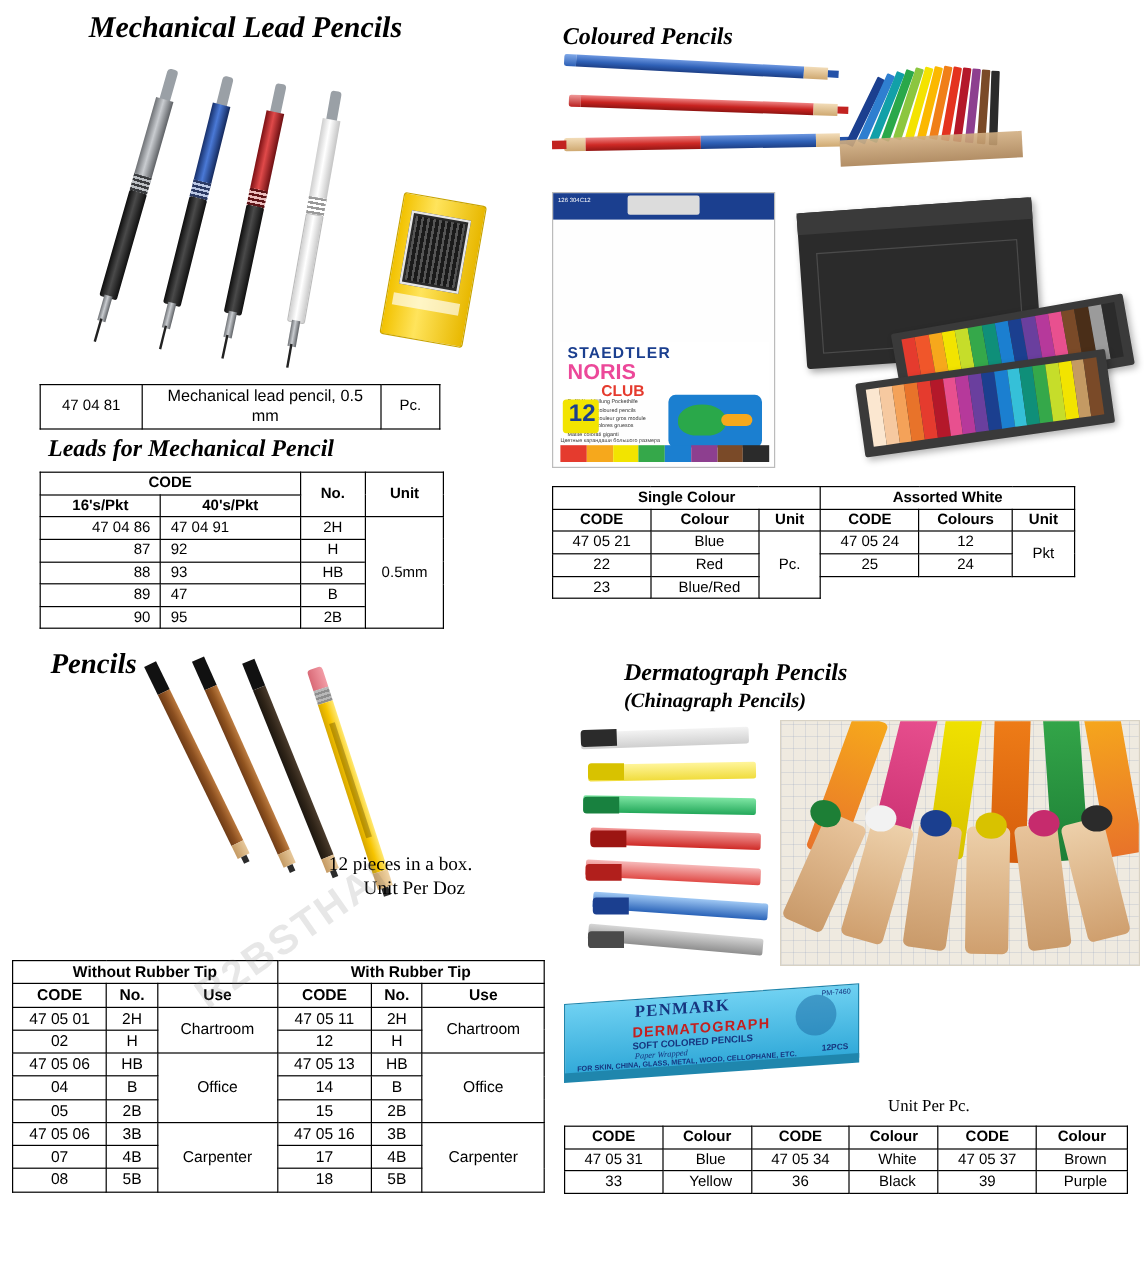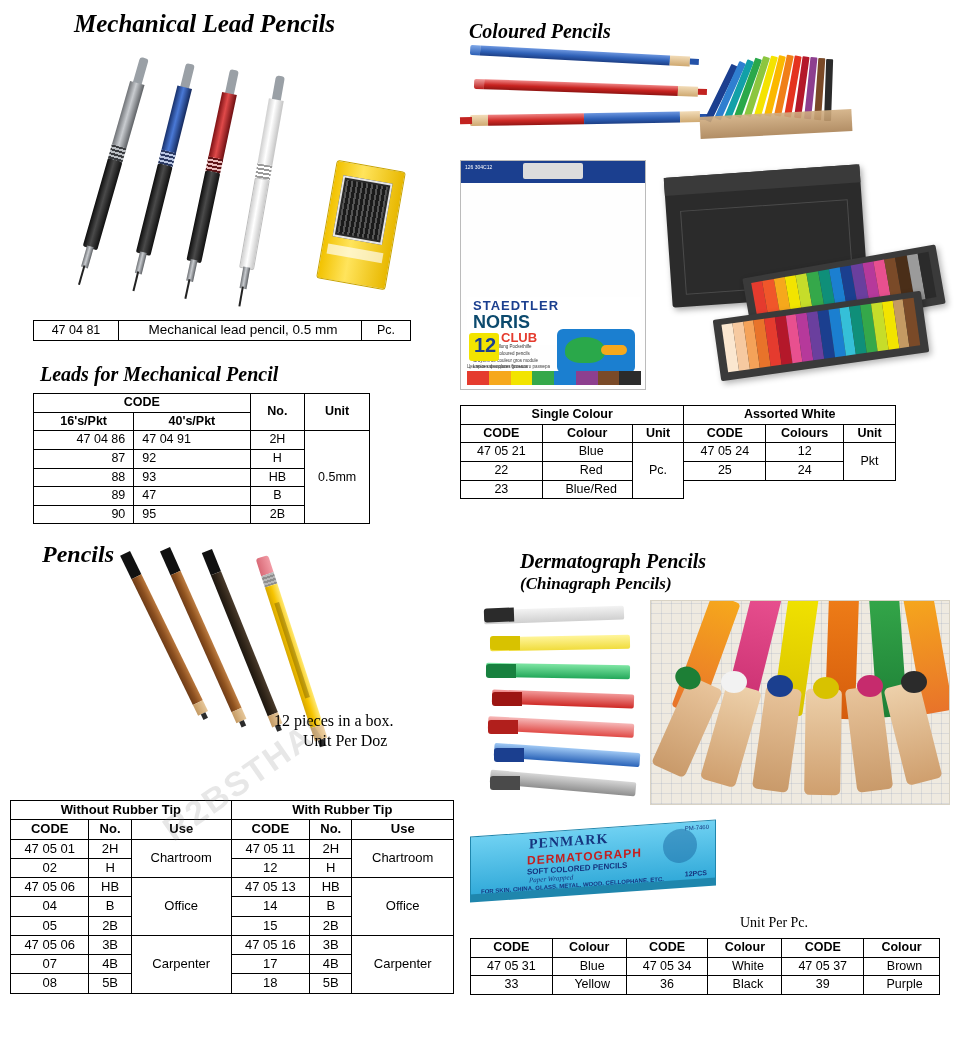--- a/index.html
+++ b/index.html
@@ -141,21 +141,21 @@
         <div style="position:absolute;left:9px;top:14px;width:50px;height:62px;background:#2a2a2a;border:2px solid #e6e6e6;"></div>
         <div style="position:absolute;left:13px;top:18px;width:42px;height:54px;background:repeating-linear-gradient(90deg,#555 0 2px,#1a1a1a 2px 5px);"></div>
         <div style="position:absolute;left:6px;top:84px;width:56px;height:10px;background:#fff;opacity:.65;"></div>
       </div>
     </div>
 
     <table class="grid" style="position:absolute;left:33px;top:320px;">
       <tbody>
           <tr>
         <td class="code" style="width:85px;">47 04 81</td>
-        <td class="lft" style="width:243px;padding-left:10px;font-size:13.5px;">Mechanical lead pencil, 0.5 mm</td>
+        <td class="lft" style="width:199px;padding-left:10px;font-size:13.5px;">Mechanical lead pencil, 0.5 mm</td>
         <td style="width:49px;">Pc.</td>
       </tr>
     </tbody>
       </table>
 
     <h2 class="section" style="position:absolute;left:40px;top:363px;font-size:20px;">Leads for Mechanical Pencil</h2>
 
     <table class="grid" style="position:absolute;left:33px;top:393px;width:337px;">
       <tbody>
           <tr>
@@ -354,23 +354,23 @@
         <div style="position:absolute;left:0;top:68px;width:152px;height:22px;background:linear-gradient(180deg,rgba(210,175,130,.9),rgba(170,130,85,.9));transform:rotate(-3deg);"></div>
       </div>
     </div>
 
     <div class="art box-staedtler" style="left:0px;top:160px;width:186px;height:230px;">
       <div style="position:absolute;left:0;top:0;right:0;height:22px;background:#1b3f8f;"></div>
       <div style="position:absolute;left:62px;top:2px;width:60px;height:16px;background:#dcdcdc;border-radius:2px;"></div>
       <div style="position:absolute;left:4px;top:3px;font-size:5px;color:#fff;font-family:'Liberation Sans',sans-serif;">126 304C12</div>
 
 
-      <div style="position:absolute;left:6px;top:136px;width:174px;height:48px;background:#fff;">
+      <div style="position:absolute;left:6px;top:124px;width:174px;height:48px;background:#fff;">
         <div style="font-family:'Liberation Sans',sans-serif;font-size:13px;font-weight:bold;color:#1b3f8f;padding-left:6px;padding-top:1px;letter-spacing:1px;">STAEDTLER</div>
-        <div style="font-family:'Liberation Sans',sans-serif;font-size:18px;font-weight:bold;color:#0c4a6e;padding-left:6px;line-height:1;">NORIS</div>
+        <div style="font-family:'Liberation Sans',sans-serif;font-size:18px;font-weight:bold;color:#ec4899;padding-left:6px;line-height:1;">NORIS</div>
         <div style="font-family:'Liberation Sans',sans-serif;font-size:13px;font-weight:bold;color:#e53b2e;padding-left:34px;line-height:1;">CLUB</div>
         <div style="font-size:4.5px;color:#333;padding-left:6px;line-height:1.5;font-family:'Liberation Sans',sans-serif;">
           Refill-Nachfüllung Pockethilfe<br>Jumbo-size coloured pencils<br>Crayons de couleur gros module<br>Lapices de colores gruesos<br>Matite colorati giganti
         </div>
       </div>
 
       <div style="position:absolute;left:8px;top:172px;width:30px;height:28px;background:#f2e400;border-radius:3px;"></div>
       <div style="position:absolute;left:13px;top:173px;font-family:'Liberation Sans',sans-serif;font-size:20px;font-weight:bold;color:#1b3f8f;">12</div>
       <div style="position:absolute;left:96px;top:168px;width:78px;height:44px;background:#1b7fd0;border-radius:6px;"></div>
       <div style="position:absolute;left:104px;top:176px;width:40px;height:26px;background:#2aa84a;border-radius:50% 50% 40% 40%;"></div>

